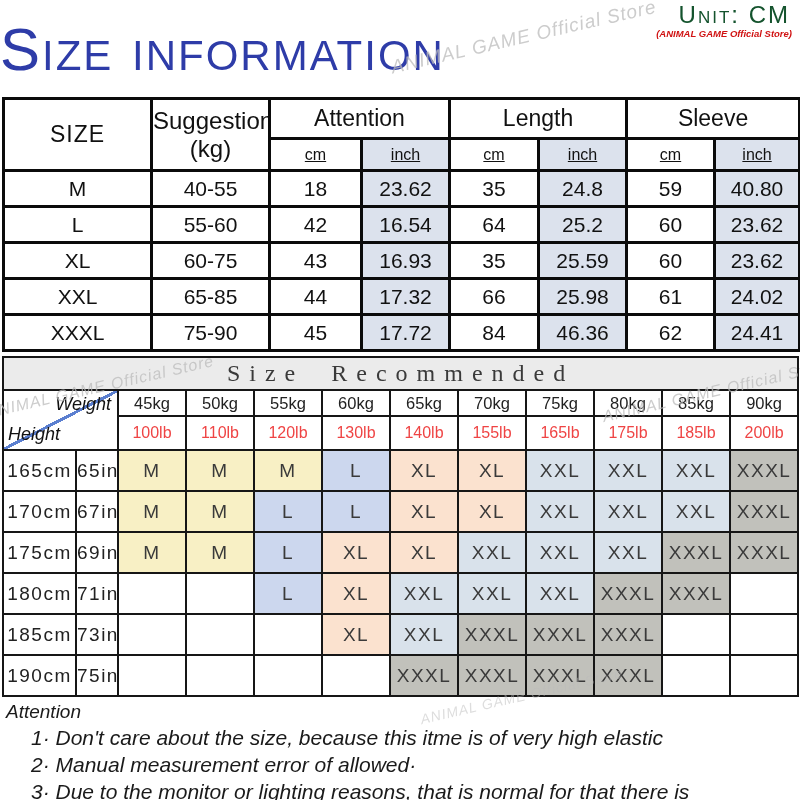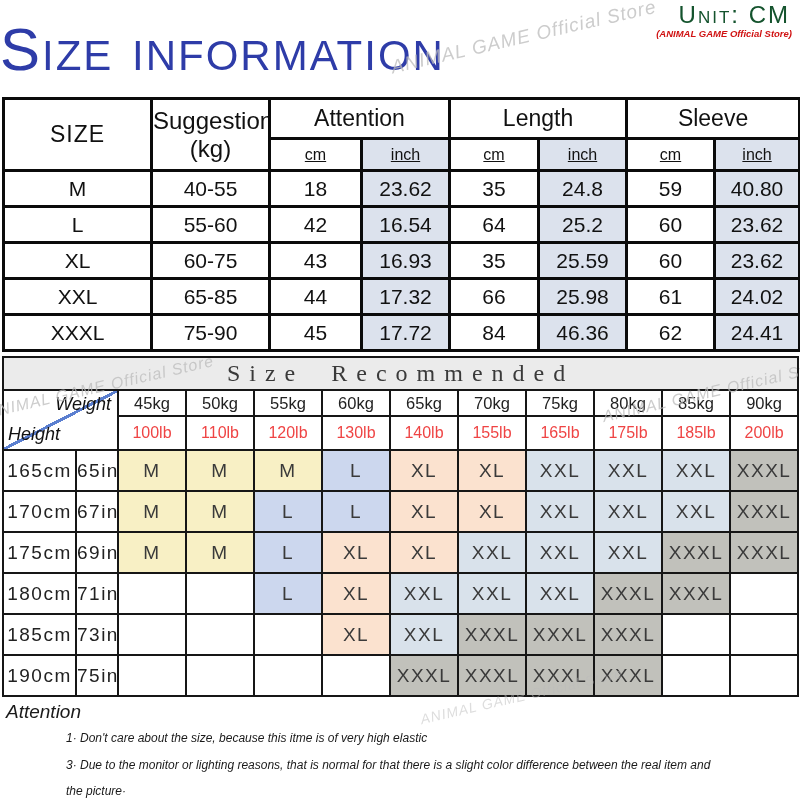--- a/index.html
+++ b/index.html
@@ -52,21 +52,21 @@
   td.diag { position:relative;
     background-image:linear-gradient(to bottom right,
       transparent calc(50% - 1.5px), var(--diag,#5b7fd0) calc(50% - 1.5px),
       var(--diag,#5b7fd0) calc(50% + 1.5px), transparent calc(50% + 1.5px)); }
   .diag .w { position:absolute; top:3px; right:6px; font-style:italic; font-size:18px; color:#111; }
   .diag .h { position:absolute; bottom:4px; left:4px; font-style:italic; font-size:18px; color:#111; }
 
   
   .attention { padding:4px 0 0 6px; font-style:italic; color:#1a1a1a; }
   .att-head { font-size:19px; margin-bottom:2px; }
-  .att-note { font-size:12px; line-height:26px; margin:0 0 1px 60px; max-width:660px; }
+  .att-note { font-size:21px; line-height:26px; margin:0 0 1px 25px; max-width:660px; }
 </style>
 </head>
 <body>
 
 <div class="page">
 
   <div class="wm wm1">ANIMAL GAME Official Store</div>
   <div class="wm wm2">ANIMAL GAME Official Store</div>
   <div class="wm wm3">ANIMAL GAME Official Store</div>
   <div class="wm wm4">ANIMAL GAME Official Store</div>
@@ -295,17 +295,18 @@
           <td class="cell" style="background: rgb(255, 255, 255);"></td>
           <td class="cell" style="background: rgb(255, 255, 255);"></td>
         </tr>
       </tbody>
   </table>
 
   <div class="attention">
     <div class="att-head">Attention</div>
     <div id="attention-notes">
         <div class="att-note">1· Don't care about the size, because this itme is of very high elastic</div>
+        <div class="att-note">2· Manual measurement error of allowed·</div>
         <div class="att-note">3·  Due to the monitor or lighting reasons, that is normal for that there is a slight color difference between the real item and the picture·</div>
       </div>
   </div>
 
 </div>
 
 </body></html>

